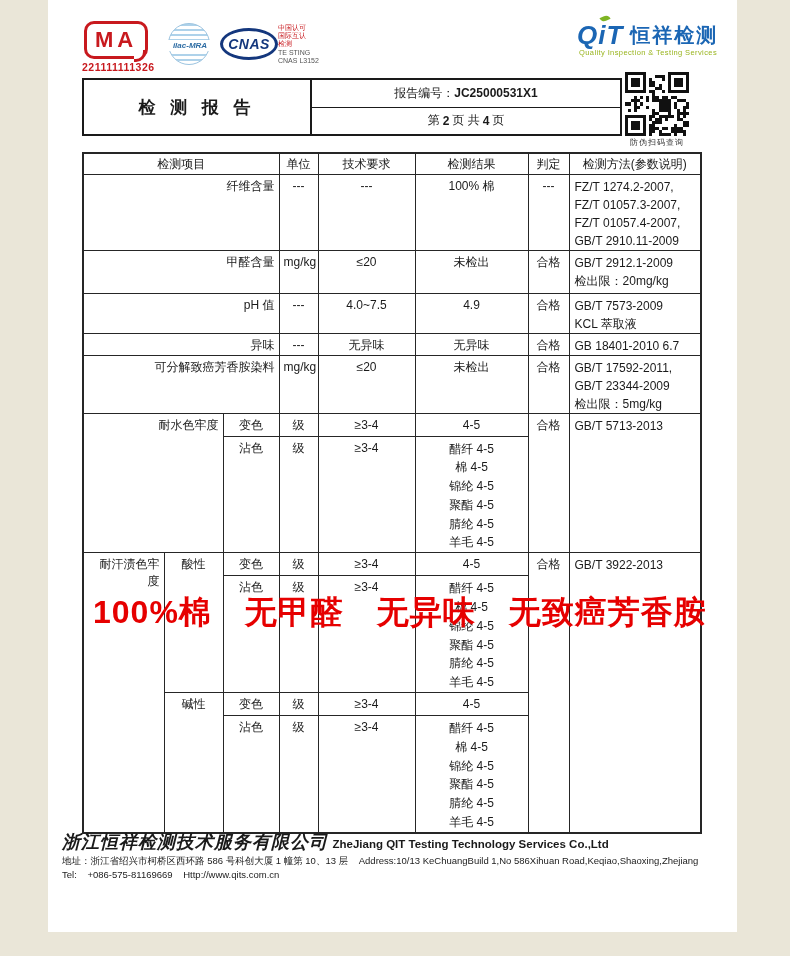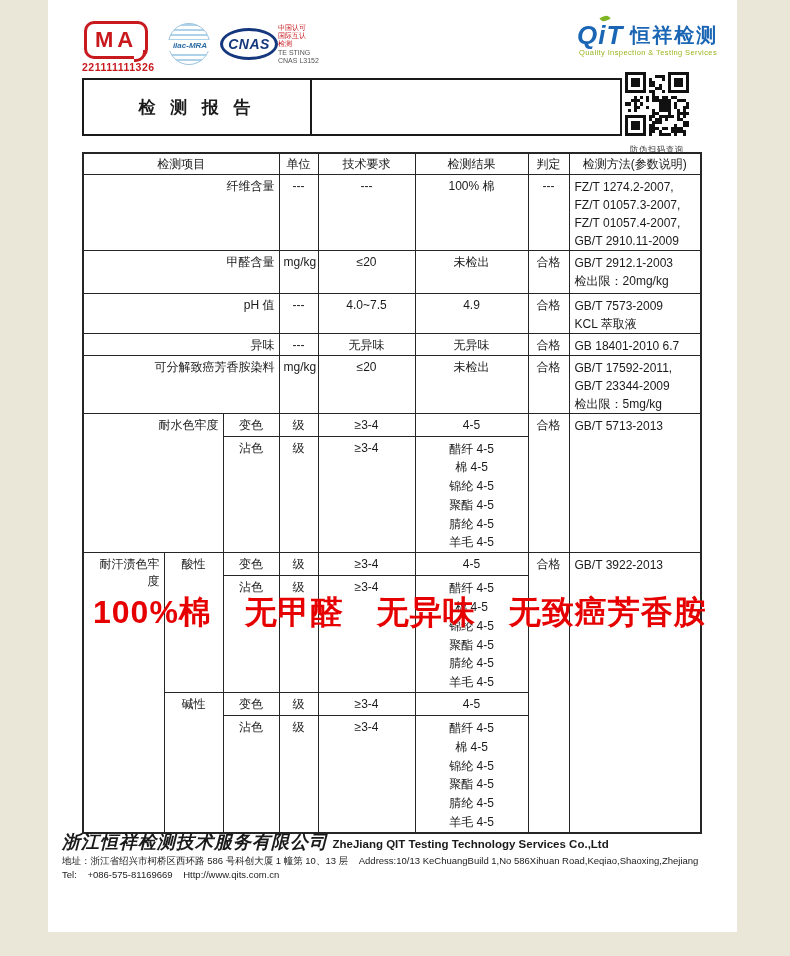--- a/index.html
+++ b/index.html
@@ -29,21 +29,21 @@
   .hdr { position:absolute; left:34px; top:78px; width:540px; height:58px; border:2px solid #1a1a1a; display:flex; }
   .hdr-left { width:228px; border-right:2px solid #1a1a1a; display:flex; align-items:center; justify-content:center; font-size:17px; font-weight:700; letter-spacing:5px; }
   .hdr-right { flex:1; display:flex; flex-direction:column; }
   .hdr-row { flex:1; display:flex; align-items:center; justify-content:center; font-size:12px; }
   .hdr-row:first-child { border-bottom:1.5px solid #1a1a1a; }
   .hdr-row b { font-weight:700; }
   .pgnum { font-weight:700; margin:0 3px; }
 
   .qr-wrap { position:absolute; left:577px; top:72px; width:64px; text-align:center; }
   .qr-wrap svg { width:64px; height:64px; display:block; }
-  .qr-cap { font-size:8px; color:#333; margin-top:8px; letter-spacing:1px; white-space:nowrap; }
+  .qr-cap { font-size:8px; color:#333; margin-top:1px; letter-spacing:1px; white-space:nowrap; }
 
   
   table.rt { position:absolute; left:34px; top:152px; width:618px; border-collapse:collapse; table-layout:fixed; font-size:12px; }
   table.rt td { border:1px solid #262626; vertical-align:top; padding:3px 4px 0 4px; text-align:center; line-height:17px; }
   table.rt { border:2px solid #262626; }
   table.rt td.l { text-align:right; padding-left:6px; }
   table.rt td.m { text-align:left; padding-left:5px; line-height:18px; }
   table.rt tr.hd td { font-weight:400; height:21px; padding-top:2px; }
   .lines div { line-height:18.8px; }
 
@@ -83,20 +83,33 @@
     <div class="gry">CNAS L3152</div>
   </div>
 
   <div class="brand">
     <span class="brand-en">QiT</span><span class="leaf"></span><span class="brand-cn">恒祥检测</span>
   </div>
   <div class="slogan">Quality Inspection &amp; Testing  Services</div>
 
   <div class="hdr">
     <div class="hdr-left">检 测 报 告</div>
+    <div class="hdr-right">
+      <div class="hdr-row">
+        <span>报告编号：</span>
+          <b>JC25000531X1</b>
+      </div>
+      <div class="hdr-row">
+        <span>第</span>
+        <span class="pgnum">2</span>
+        <span>页 共</span>
+        <span class="pgnum">4</span>
+        <span>页</span>
+      </div>
+    </div>
   </div>
 
   <div class="qr-wrap">
     <svg id="qr-svg" viewBox="0 0 21 21" fill="#111" shape-rendering="crispEdges">
         <rect x="10" y="1" width="1" height="1"></rect>
         <rect x="11" y="1" width="1" height="1"></rect>
         <rect x="12" y="1" width="1" height="1"></rect>
         <rect x="8" y="2" width="1" height="1"></rect>
         <rect x="12" y="2" width="1" height="1"></rect>
         <rect x="8" y="3" width="1" height="1"></rect>
@@ -263,21 +276,21 @@
         <div>GB/T 2910.11-2009</div>
       </td>
     </tr>
     <tr style="height:43px">
       <td colspan="3" class="l">甲醛含量</td>
       <td>mg/kg</td>
       <td>≤20</td>
       <td>未检出</td>
       <td>合格</td>
       <td class="m">
-        <div>GB/T 2912.1-2003</div>
+        <div>GB/T 2912.1-2009</div>
         <div>检出限：20mg/kg</div>
       </td>
     </tr>
     <tr style="height:39px">
       <td colspan="3" class="l">pH 值</td>
       <td>---</td>
       <td>4.0~7.5</td>
       <td>4.9</td>
       <td>合格</td>
       <td class="m">

